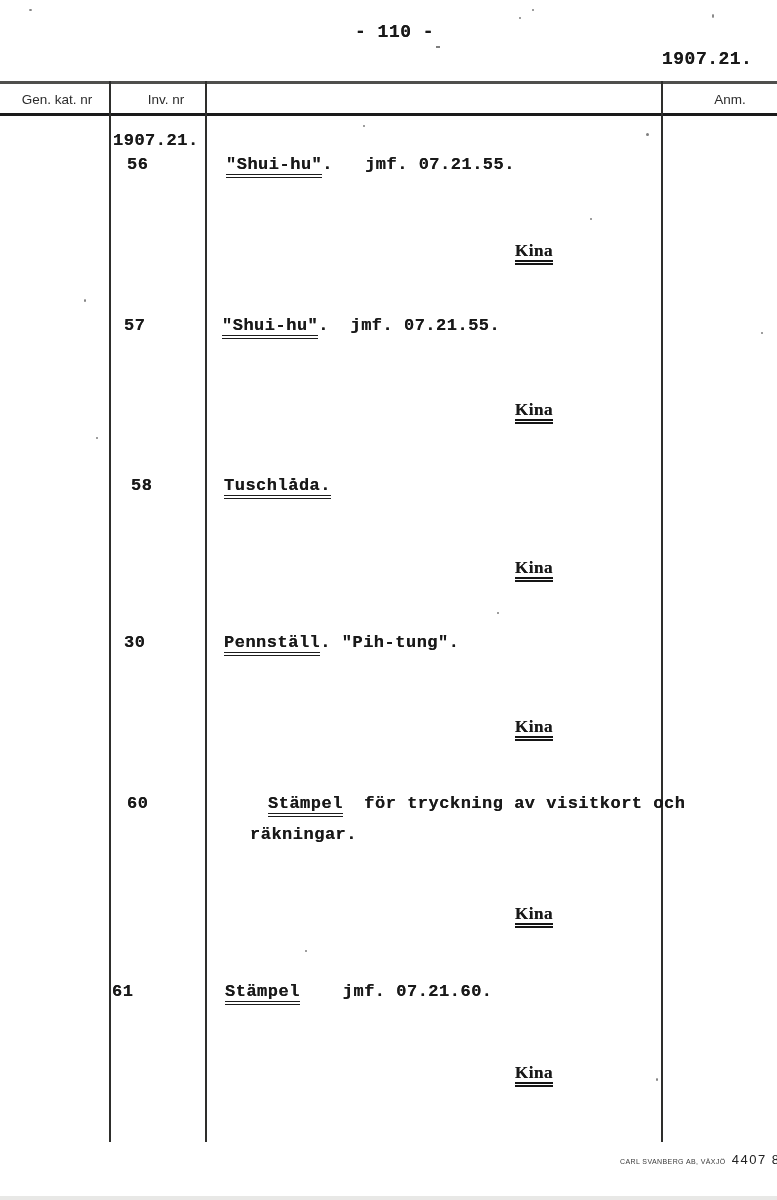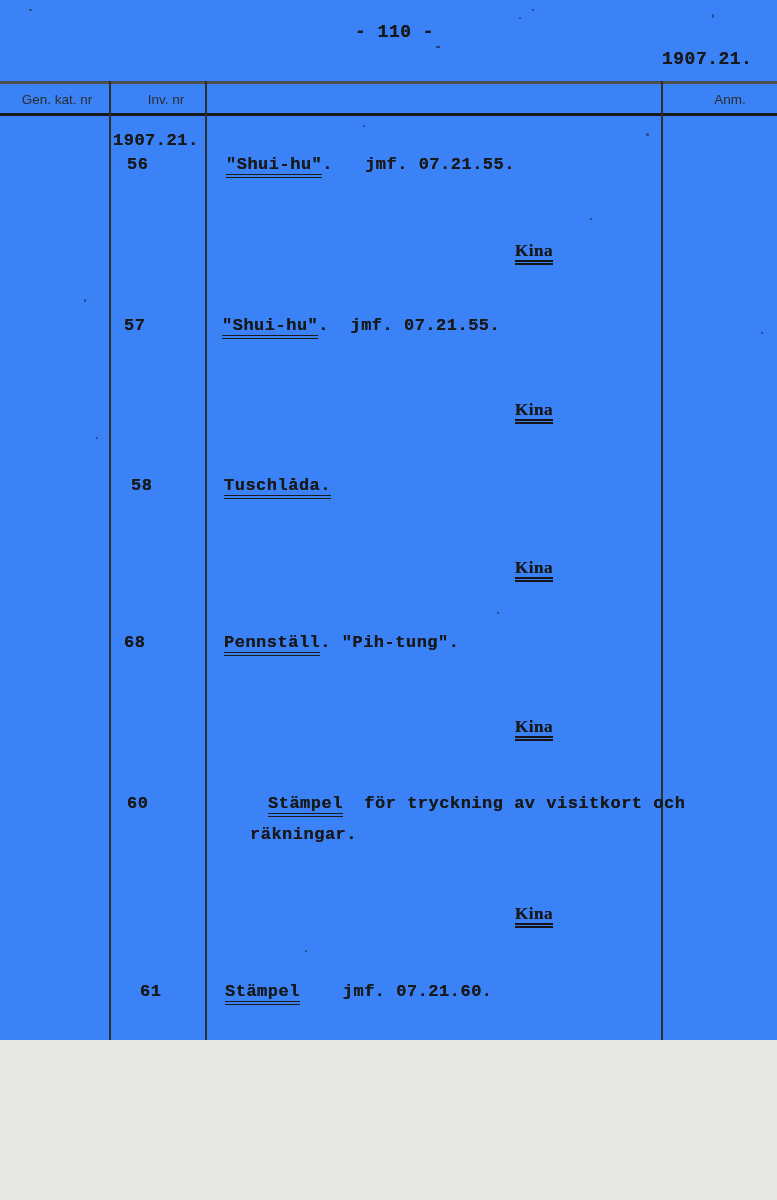--- a/index.html
+++ b/index.html
@@ -1,22 +1,22 @@
 <!DOCTYPE html>
 <html><head>
 <meta charset="utf-8">
 <style>
   * { margin: 0; padding: 0; box-sizing: border-box; }
   html, body { background: #e8e8e6; }
   .page {
     position: relative;
     width: 777px;
-    height: 1040px;
+    height: 1196px;
     margin: 0 auto;
-    background: #3b82f6;
+    background: #ffffff;
     overflow: hidden;
     font-family: "Liberation Mono", "DejaVu Sans Mono", monospace;
     color: #1b1b1b;
   }
   
   .tw {
     position: absolute;
     font-family: "Liberation Mono", "DejaVu Sans Mono", monospace;
     font-size: 17px;
     font-weight: 700;
@@ -61,21 +61,21 @@
   
   .page-number   { left: 355px; top: 22px;  font-size: 18px; }
   .catalog-ref   { left: 662px; top: 49px;  font-size: 18px; }
   .group-ref     { left: 113px; top: 131px; }
 
   .inv-56 { left: 127px; top: 155px; }
   .inv-57 { left: 124px; top: 316px; text-align: right; }
   .inv-58 { left: 131px; top: 476px; }
   .inv-59 { left: 124px; top: 633px; }
   .inv-60 { left: 127px; top: 794px; }
-  .inv-61 { left: 140px; top: 982px; }
+  .inv-61 { left: 112px; top: 982px; }
 
   .desc-56 { left: 226px; top: 155px; }
   .desc-57 { left: 222px; top: 316px; }
   .desc-58 { left: 224px; top: 476px; }
   .desc-59 { left: 224px; top: 633px; }
   .desc-60 { left: 224px; top: 794px; margin-left: 44px; }
   .desc-60b{ left: 250px; top: 825px; }
   .desc-61 { left: 225px; top: 982px; }
 
   .kina-56 { left: 515px; top: 241px; }
@@ -146,21 +146,21 @@
   <div class="tw kina-56"><span class="kina">Kina</span></div>
 
   <div class="tw inv-57">57</div>
   <div class="tw desc-57"><span class="u">"Shui-hu"</span><span>.  jmf. 07.21.55.</span></div>
   <div class="tw kina-57"><span class="kina">Kina</span></div>
 
   <div class="tw inv-58">58</div>
   <div class="tw desc-58"><span class="u">Tuschlåda.</span><span></span></div>
   <div class="tw kina-58"><span class="kina">Kina</span></div>
 
-  <div class="tw inv-59">68</div>
+  <div class="tw inv-59">30</div>
   <div class="tw desc-59"><span class="u">Pennställ</span><span>. "Pih-tung".</span></div>
   <div class="tw kina-59"><span class="kina">Kina</span></div>
 
   <div class="tw inv-60">60</div>
   <div class="tw desc-60"><span class="u">Stämpel</span><span>  för tryckning av visitkort och</span></div>
   <div class="tw desc-60b">räkningar.</div>
   <div class="tw kina-60"><span class="kina">Kina</span></div>
 
   <div class="tw inv-61">61</div>
   <div class="tw desc-61"><span class="u">Stämpel</span><span>    jmf. 07.21.60.</span></div>

